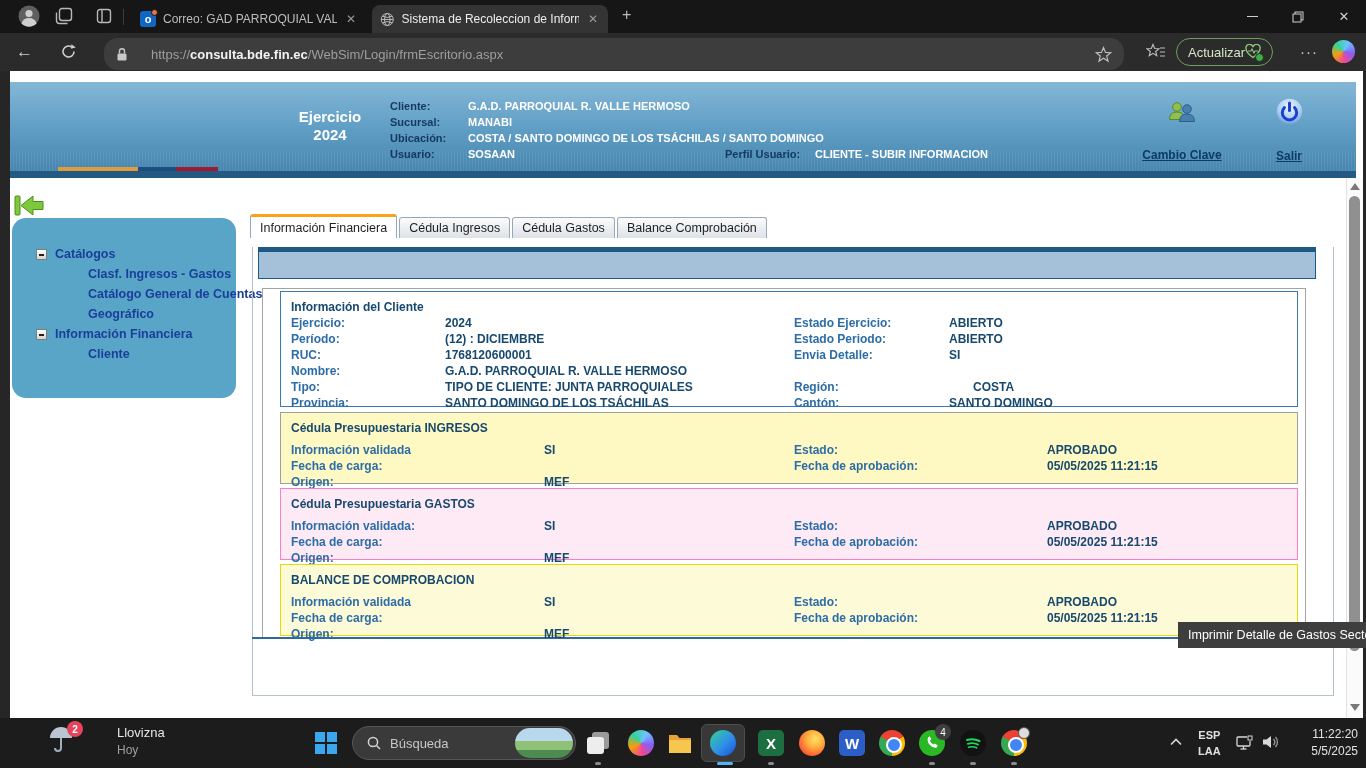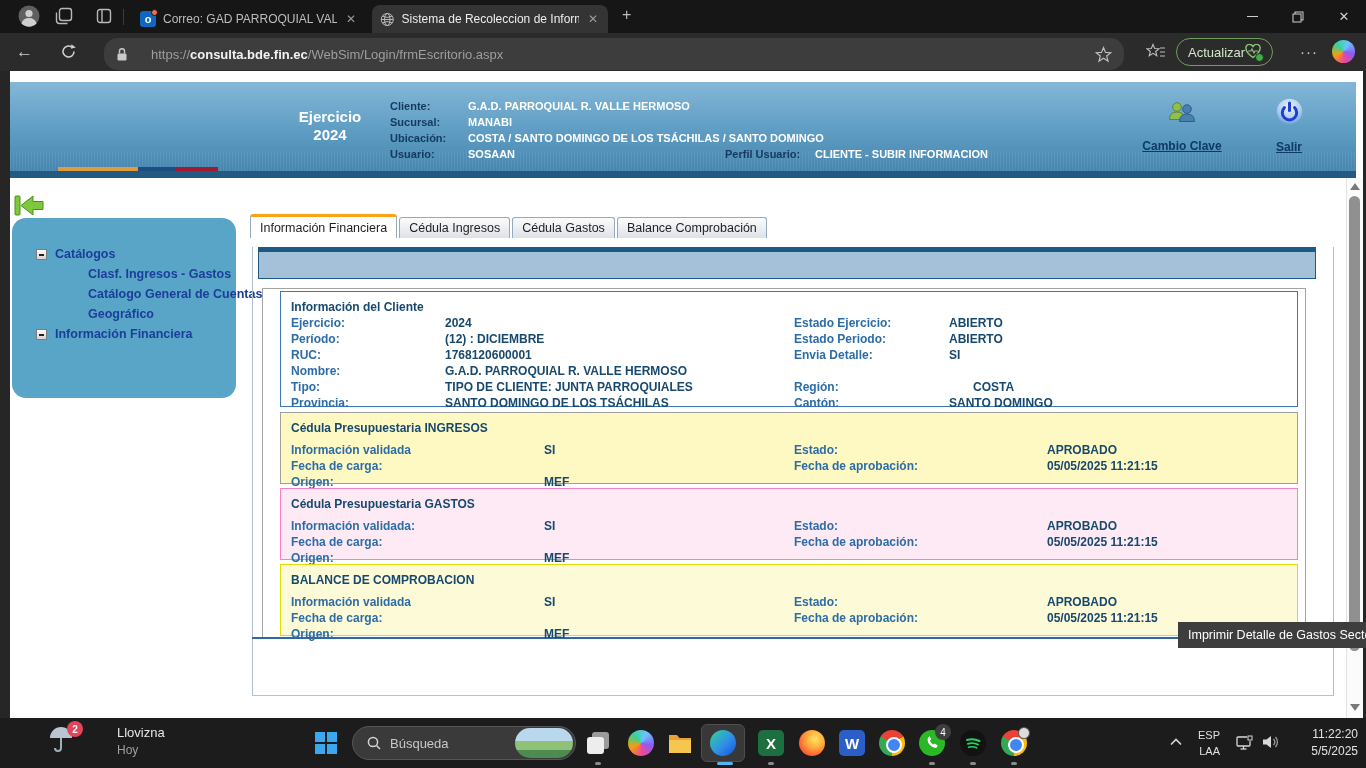--- a/index.html
+++ b/index.html
@@ -40,21 +40,21 @@
 .bdelogo{position:absolute;left:52px;top:-8px;font-family:"DejaVu Sans",sans-serif;font-weight:800;font-size:72px;letter-spacing:-4px;color:#fff}
 .logoline{position:absolute;top:85px;height:4px}
 .ejercicio{position:absolute;left:270px;top:26px;width:100px;text-align:center;color:#fff;font-weight:bold;font-size:15px;line-height:18px}
 .hfields{position:absolute;left:380px;top:16px;font-size:11px;line-height:16px}
 .hrow{position:relative;height:16px;display:flex}
 .hlab{display:inline-block;width:78px;color:#14395e;font-weight:bold}
 .hval{color:#fff;font-weight:bold;white-space:nowrap}
 .hlab2{position:absolute;left:335px;color:#14395e;font-weight:bold}
 .hval2{position:absolute;left:425px;color:#fff;font-weight:bold;white-space:nowrap}
 .hdrlink{position:absolute;text-align:center;cursor:pointer}
-.hdrlink .ltxt{display:block;margin-top:11px;color:#0d3a66;font-weight:bold;font-size:12px;text-decoration:underline}
+.hdrlink .ltxt{display:block;margin-top:20px;color:#0d3a66;font-weight:bold;font-size:12px;text-decoration:underline}
 
 
 .greenarrow{position:absolute;left:14px;top:122px;cursor:pointer}
 #sidebox{position:absolute;left:12px;top:147px;width:224px;height:180px;background:#58a5c8;border-radius:14px;padding-top:26px}
 .trow{display:flex;align-items:center;height:20px;font-weight:bold;color:#1b3e9a;font-size:12.5px;cursor:pointer;white-space:nowrap}
 .lvl0{padding-left:24px}
 .lvl1{padding-left:76px}
 .exp{width:11px;height:11px;background:linear-gradient(#fff,#d4d4d4);border:1px solid #7d7d7d;margin-right:8px;flex:none;position:relative}
 .exp::after{content:"";position:absolute;left:2px;top:4px;width:5px;height:2px;background:#222}
 
@@ -110,21 +110,21 @@
 .ti{position:absolute;top:12px;width:26px;height:26px;cursor:pointer}
 .edgebox{position:absolute;left:701px;top:6px;width:44px;height:38px;background:#383838;border:1px solid #4e4e4e;border-radius:6px}
 .edgeunderline{position:absolute;left:717px;top:44px;width:16px;height:3px;border-radius:2px;background:#57b3f2}
 .rundash{position:absolute;top:44px;width:6px;height:3px;border-radius:2px;background:#8a8a8a}
 .circ{width:26px;height:26px;border-radius:50%}
 .sqletter{width:26px;height:26px;border-radius:5px;color:#fff;font-weight:bold;font-size:15px;display:flex;align-items:center;justify-content:center}
 .wabadge{position:absolute;left:935px;top:6px;width:16px;height:16px;border-radius:50%;background:#3f3f3f;color:#fff;font-size:10px;display:flex;align-items:center;justify-content:center;z-index:2}
 .chromecirc{position:relative;width:26px;height:26px;border-radius:50%;background:conic-gradient(from -60deg,#ea4335 0 120deg,#fbbc05 120deg 240deg,#34a853 240deg 360deg)}
 .chromecirc::after{content:"";position:absolute;left:7px;top:7px;width:12px;height:12px;border-radius:50%;background:#4285f4;border:2px solid #fff}
 .avover{position:absolute;right:-3px;top:-3px;width:12px;height:12px;border-radius:50%;background:#ddd;border:1px solid #555}
-.trlang{position:absolute;left:1198px;top:9px;color:#e0e0e0;font-size:11px;line-height:16px;font-weight:normal;text-align:right;cursor:pointer}
+.trlang{position:absolute;left:1198px;top:9px;color:#e0e0e0;font-size:11px;line-height:16px;font-weight:bold;text-align:center;cursor:pointer}
 .trclock{position:absolute;left:1292px;top:8px;width:66px;color:#e2e2e2;font-size:12px;line-height:17px;text-align:right;cursor:pointer}
 .trayic{position:absolute;cursor:pointer}
 </style>
 </head>
 <body>
 
 <div id="screen">
 
   <div id="tabstrip">
     <svg class="tsicon" style="left:18px;top:5px" width="22" height="22" viewBox="0 0 22 22">
@@ -293,20 +293,23 @@
       <div class="trow lvl1">
           <span>Catálogo General de Cuentas</span>
         </div>
       <div class="trow lvl1">
           <span>Geográfico</span>
         </div>
       <div class="trow lvl0">
           <span class="exp"></span>
           <span>Información Financiera</span>
         </div>
+      <div class="trow lvl1">
+          <span>Cliente</span>
+        </div>
     </div>
 
     <div id="ptabs">
       <div class="ptab active">
           <span>Información Financiera</span>
         </div>
       <div class="ptab">
           <span>Cédula Ingresos</span>
         </div>
       <div class="ptab">

